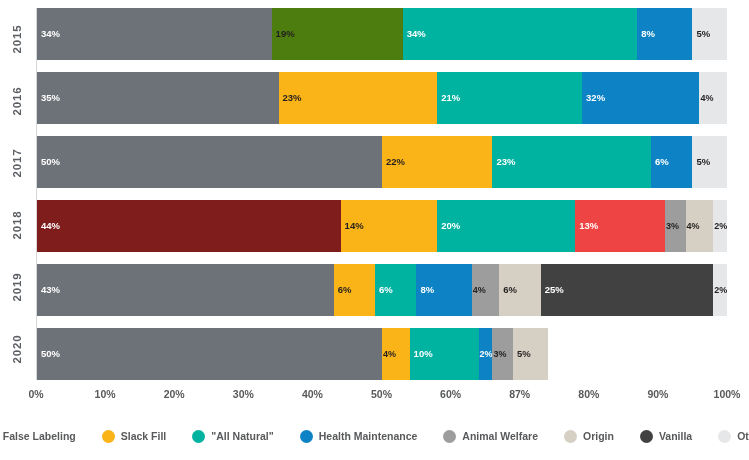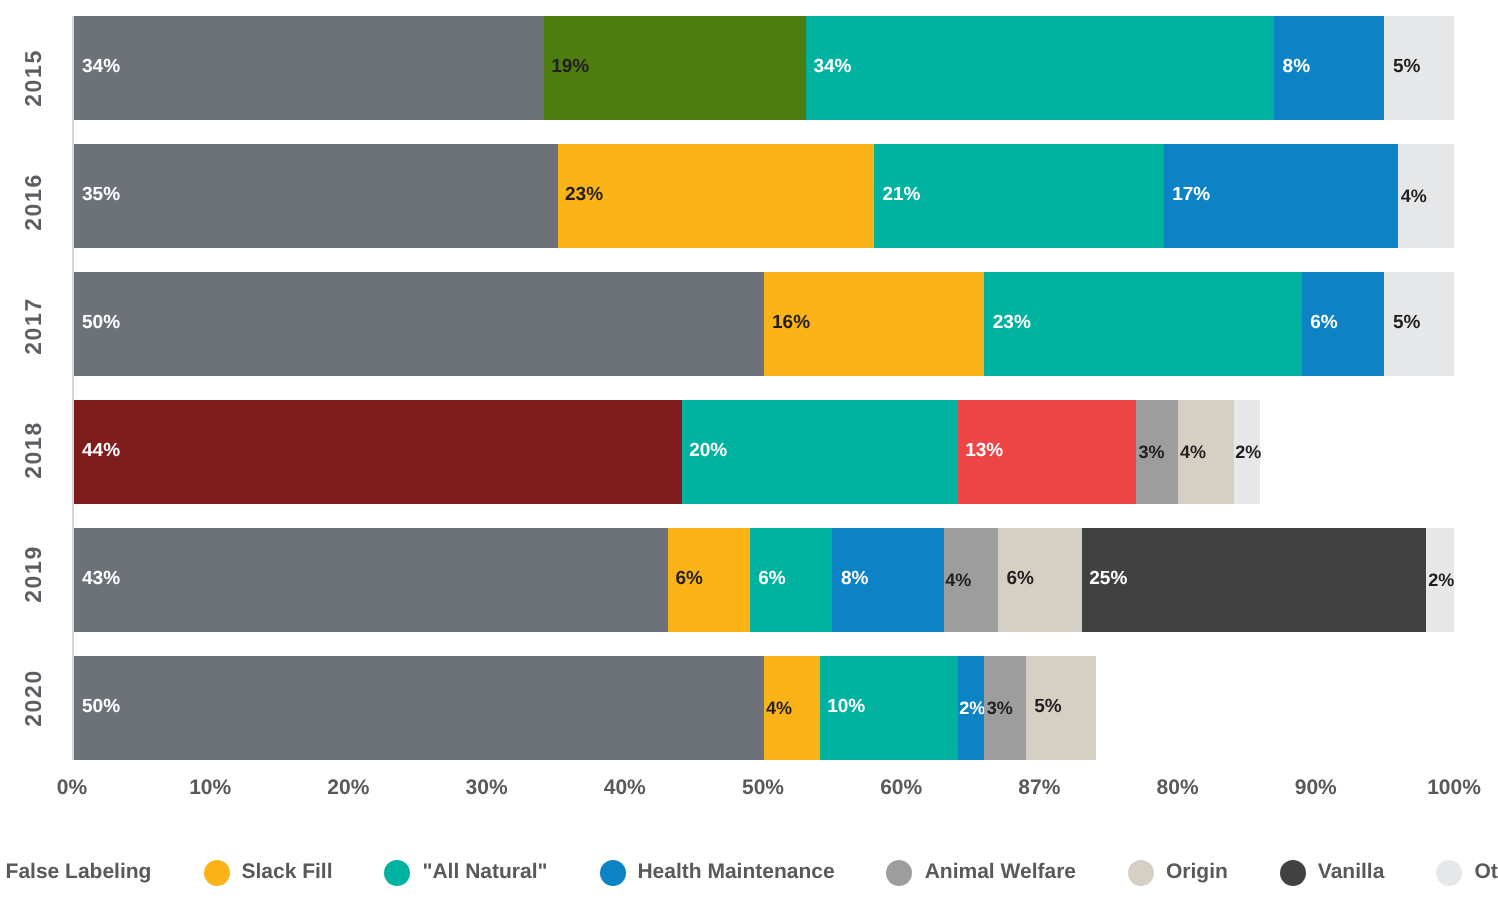--- a/index.html
+++ b/index.html
@@ -193,46 +193,49 @@
           <div class="seg" style="width: 35%; background: rgb(109, 114, 120);">
             <span class="seg-label" style="color: rgb(255, 255, 255);">35%</span>
           </div>
           <div class="seg" style="width: 23%; background: rgb(251, 180, 23);">
             <span class="seg-label" style="color: rgb(35, 31, 32);">23%</span>
           </div>
           <div class="seg" style="width: 21%; background: rgb(0, 178, 160);">
             <span class="seg-label" style="color: rgb(255, 255, 255);">21%</span>
           </div>
           <div class="seg" style="width: 17%; background: rgb(13, 130, 196);">
-            <span class="seg-label" style="color: rgb(255, 255, 255);">17%</span>
+            <span class="seg-label" style="color: rgb(255, 255, 255);">32%</span>
           </div>
           <div class="seg" style="width: 4%; background: rgb(230, 231, 232);">
             <span class="seg-label tiny" style="color: rgb(35, 31, 32);">4%</span>
           </div>
         </div>
         <div class="bar-row">
           <div class="seg" style="width: 50%; background: rgb(109, 114, 120);">
             <span class="seg-label" style="color: rgb(255, 255, 255);">50%</span>
           </div>
           <div class="seg" style="width: 16%; background: rgb(251, 180, 23);">
-            <span class="seg-label" style="color: rgb(35, 31, 32);">16%</span>
+            <span class="seg-label" style="color: rgb(35, 31, 32);">22%</span>
           </div>
           <div class="seg" style="width: 23%; background: rgb(0, 178, 160);">
             <span class="seg-label" style="color: rgb(255, 255, 255);">23%</span>
           </div>
           <div class="seg" style="width: 6%; background: rgb(13, 130, 196);">
             <span class="seg-label" style="color: rgb(255, 255, 255);">6%</span>
           </div>
           <div class="seg" style="width: 5%; background: rgb(230, 231, 232);">
             <span class="seg-label" style="color: rgb(35, 31, 32);">5%</span>
           </div>
         </div>
         <div class="bar-row">
           <div class="seg" style="width: 44%; background: #7f1d1d;">
             <span class="seg-label" style="color: rgb(255, 255, 255);">44%</span>
+          </div>
+          <div class="seg" style="width: 14%; background: rgb(251, 180, 23);">
+            <span class="seg-label" style="color: rgb(35, 31, 32);">14%</span>
           </div>
           <div class="seg" style="width: 20%; background: rgb(0, 178, 160);">
             <span class="seg-label" style="color: rgb(255, 255, 255);">20%</span>
           </div>
           <div class="seg" style="width: 13%; background: #ef4444;">
             <span class="seg-label" style="color: rgb(255, 255, 255);">13%</span>
           </div>
           <div class="seg" style="width: 3%; background: rgb(157, 157, 157);">
             <span class="seg-label tiny" style="color: rgb(35, 31, 32);">3%</span>
           </div>

